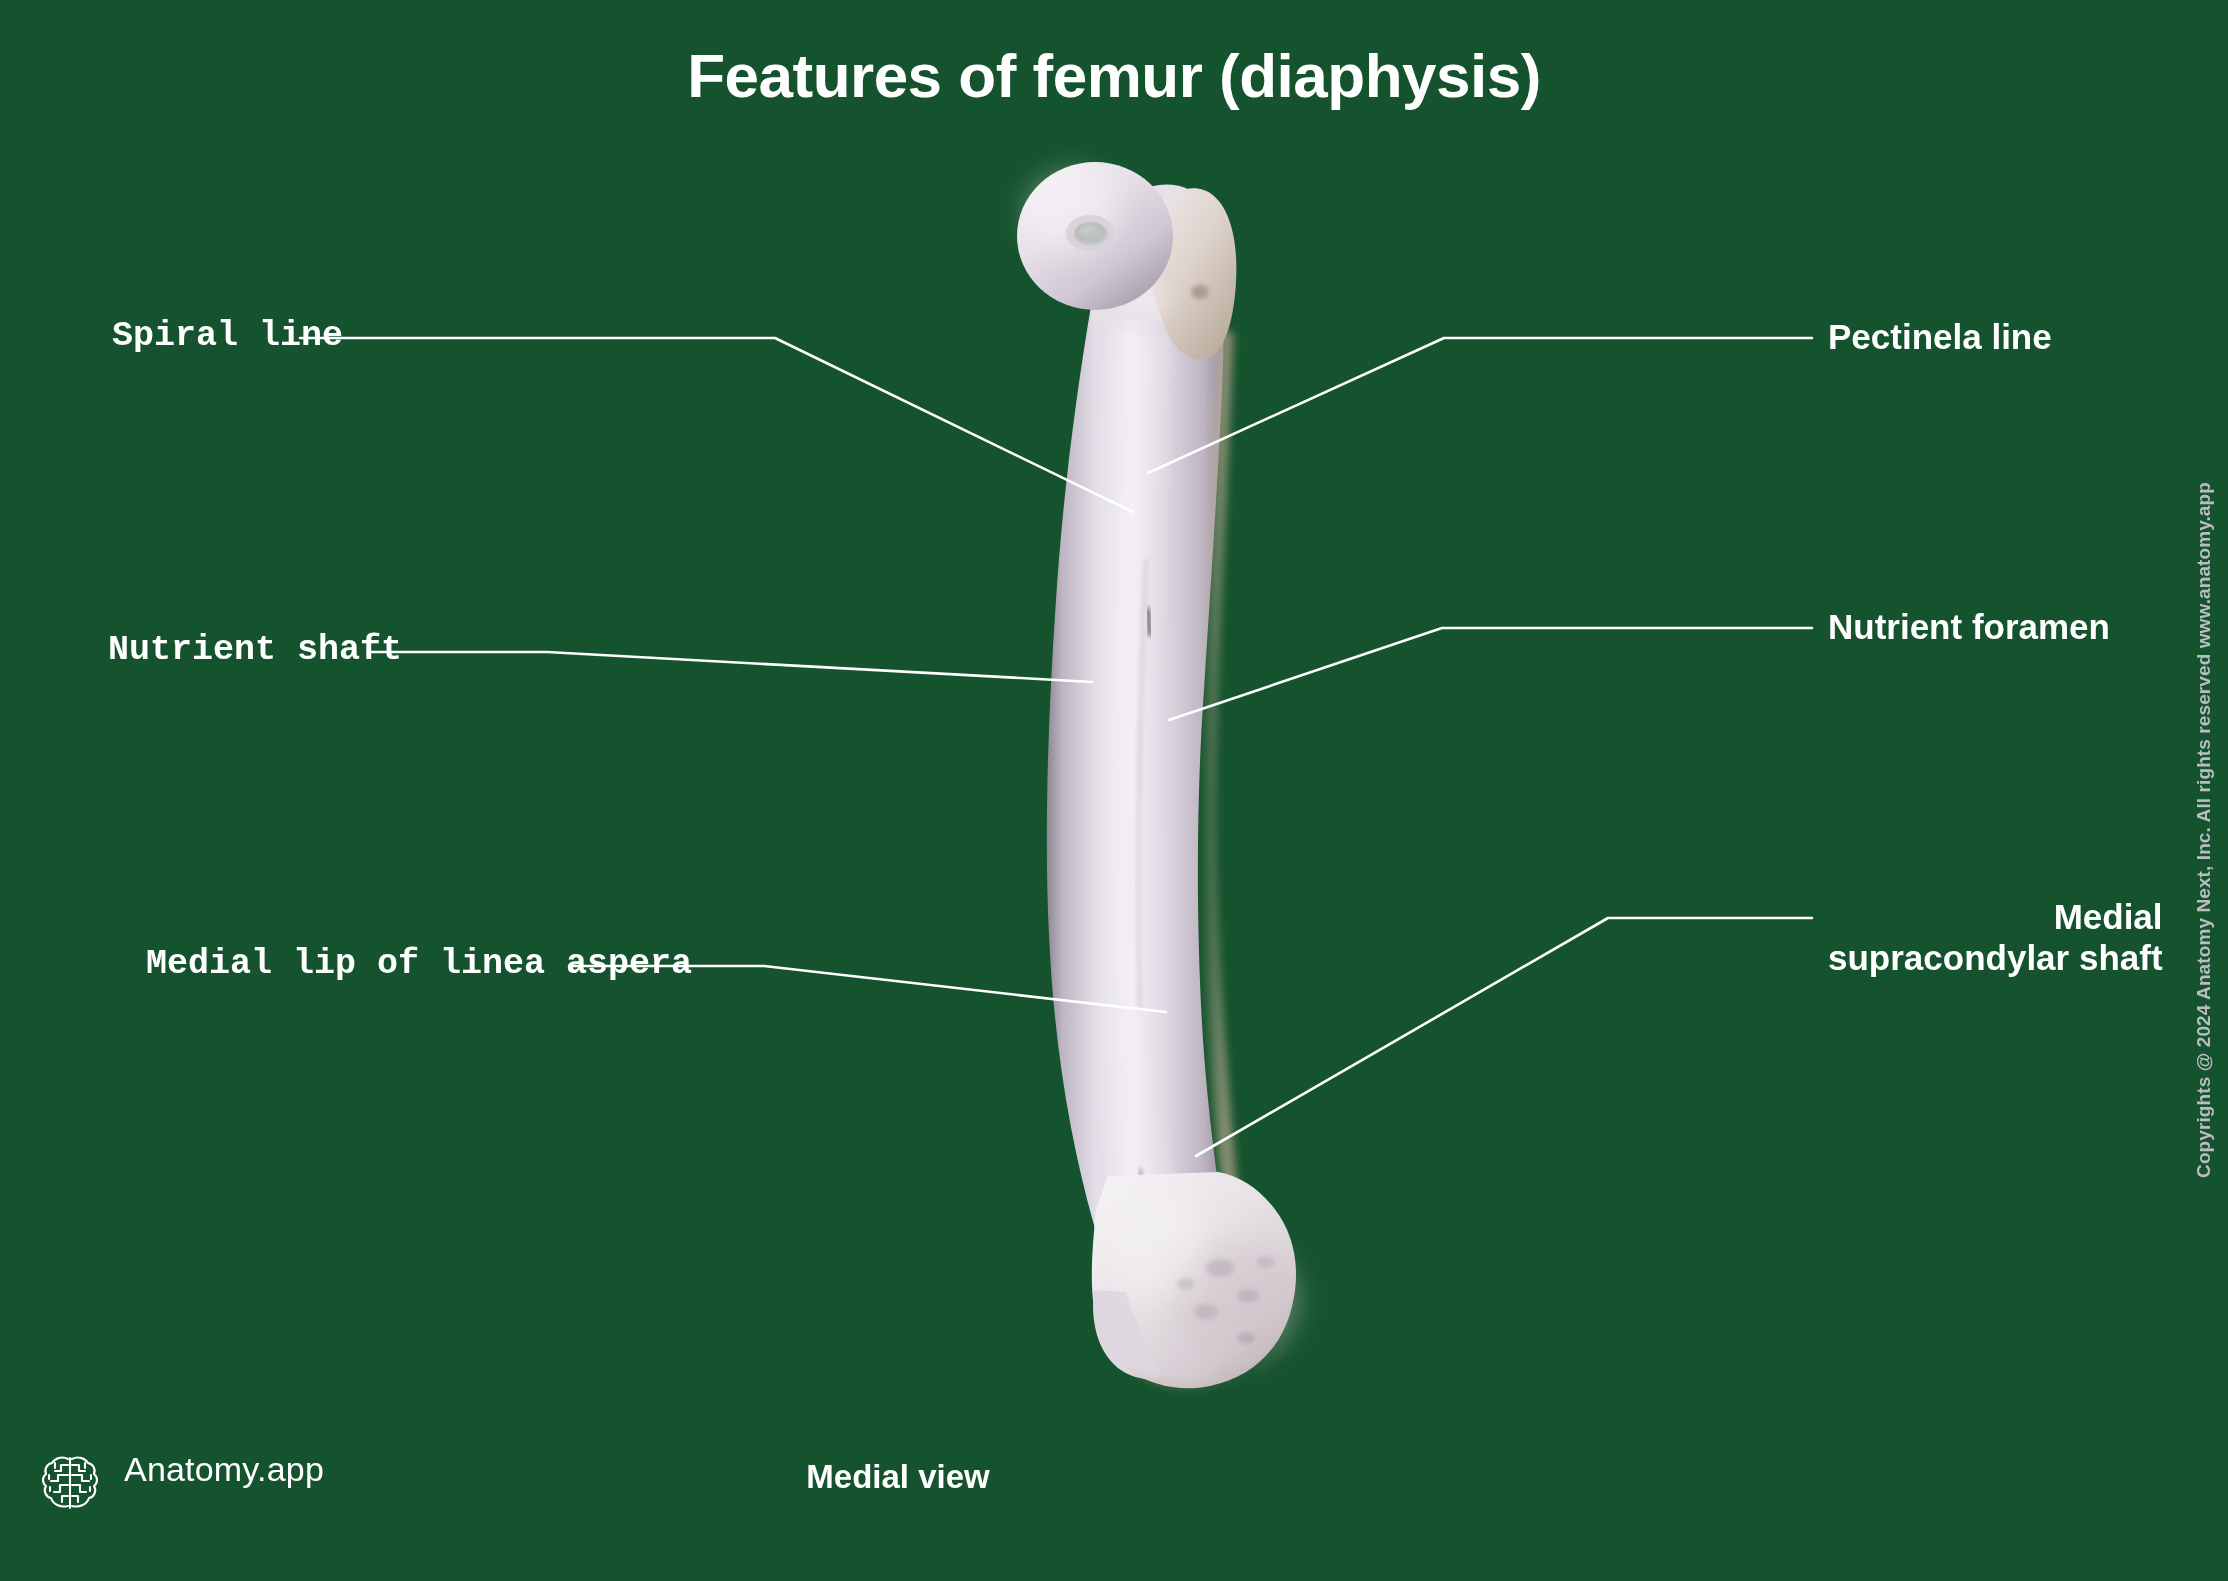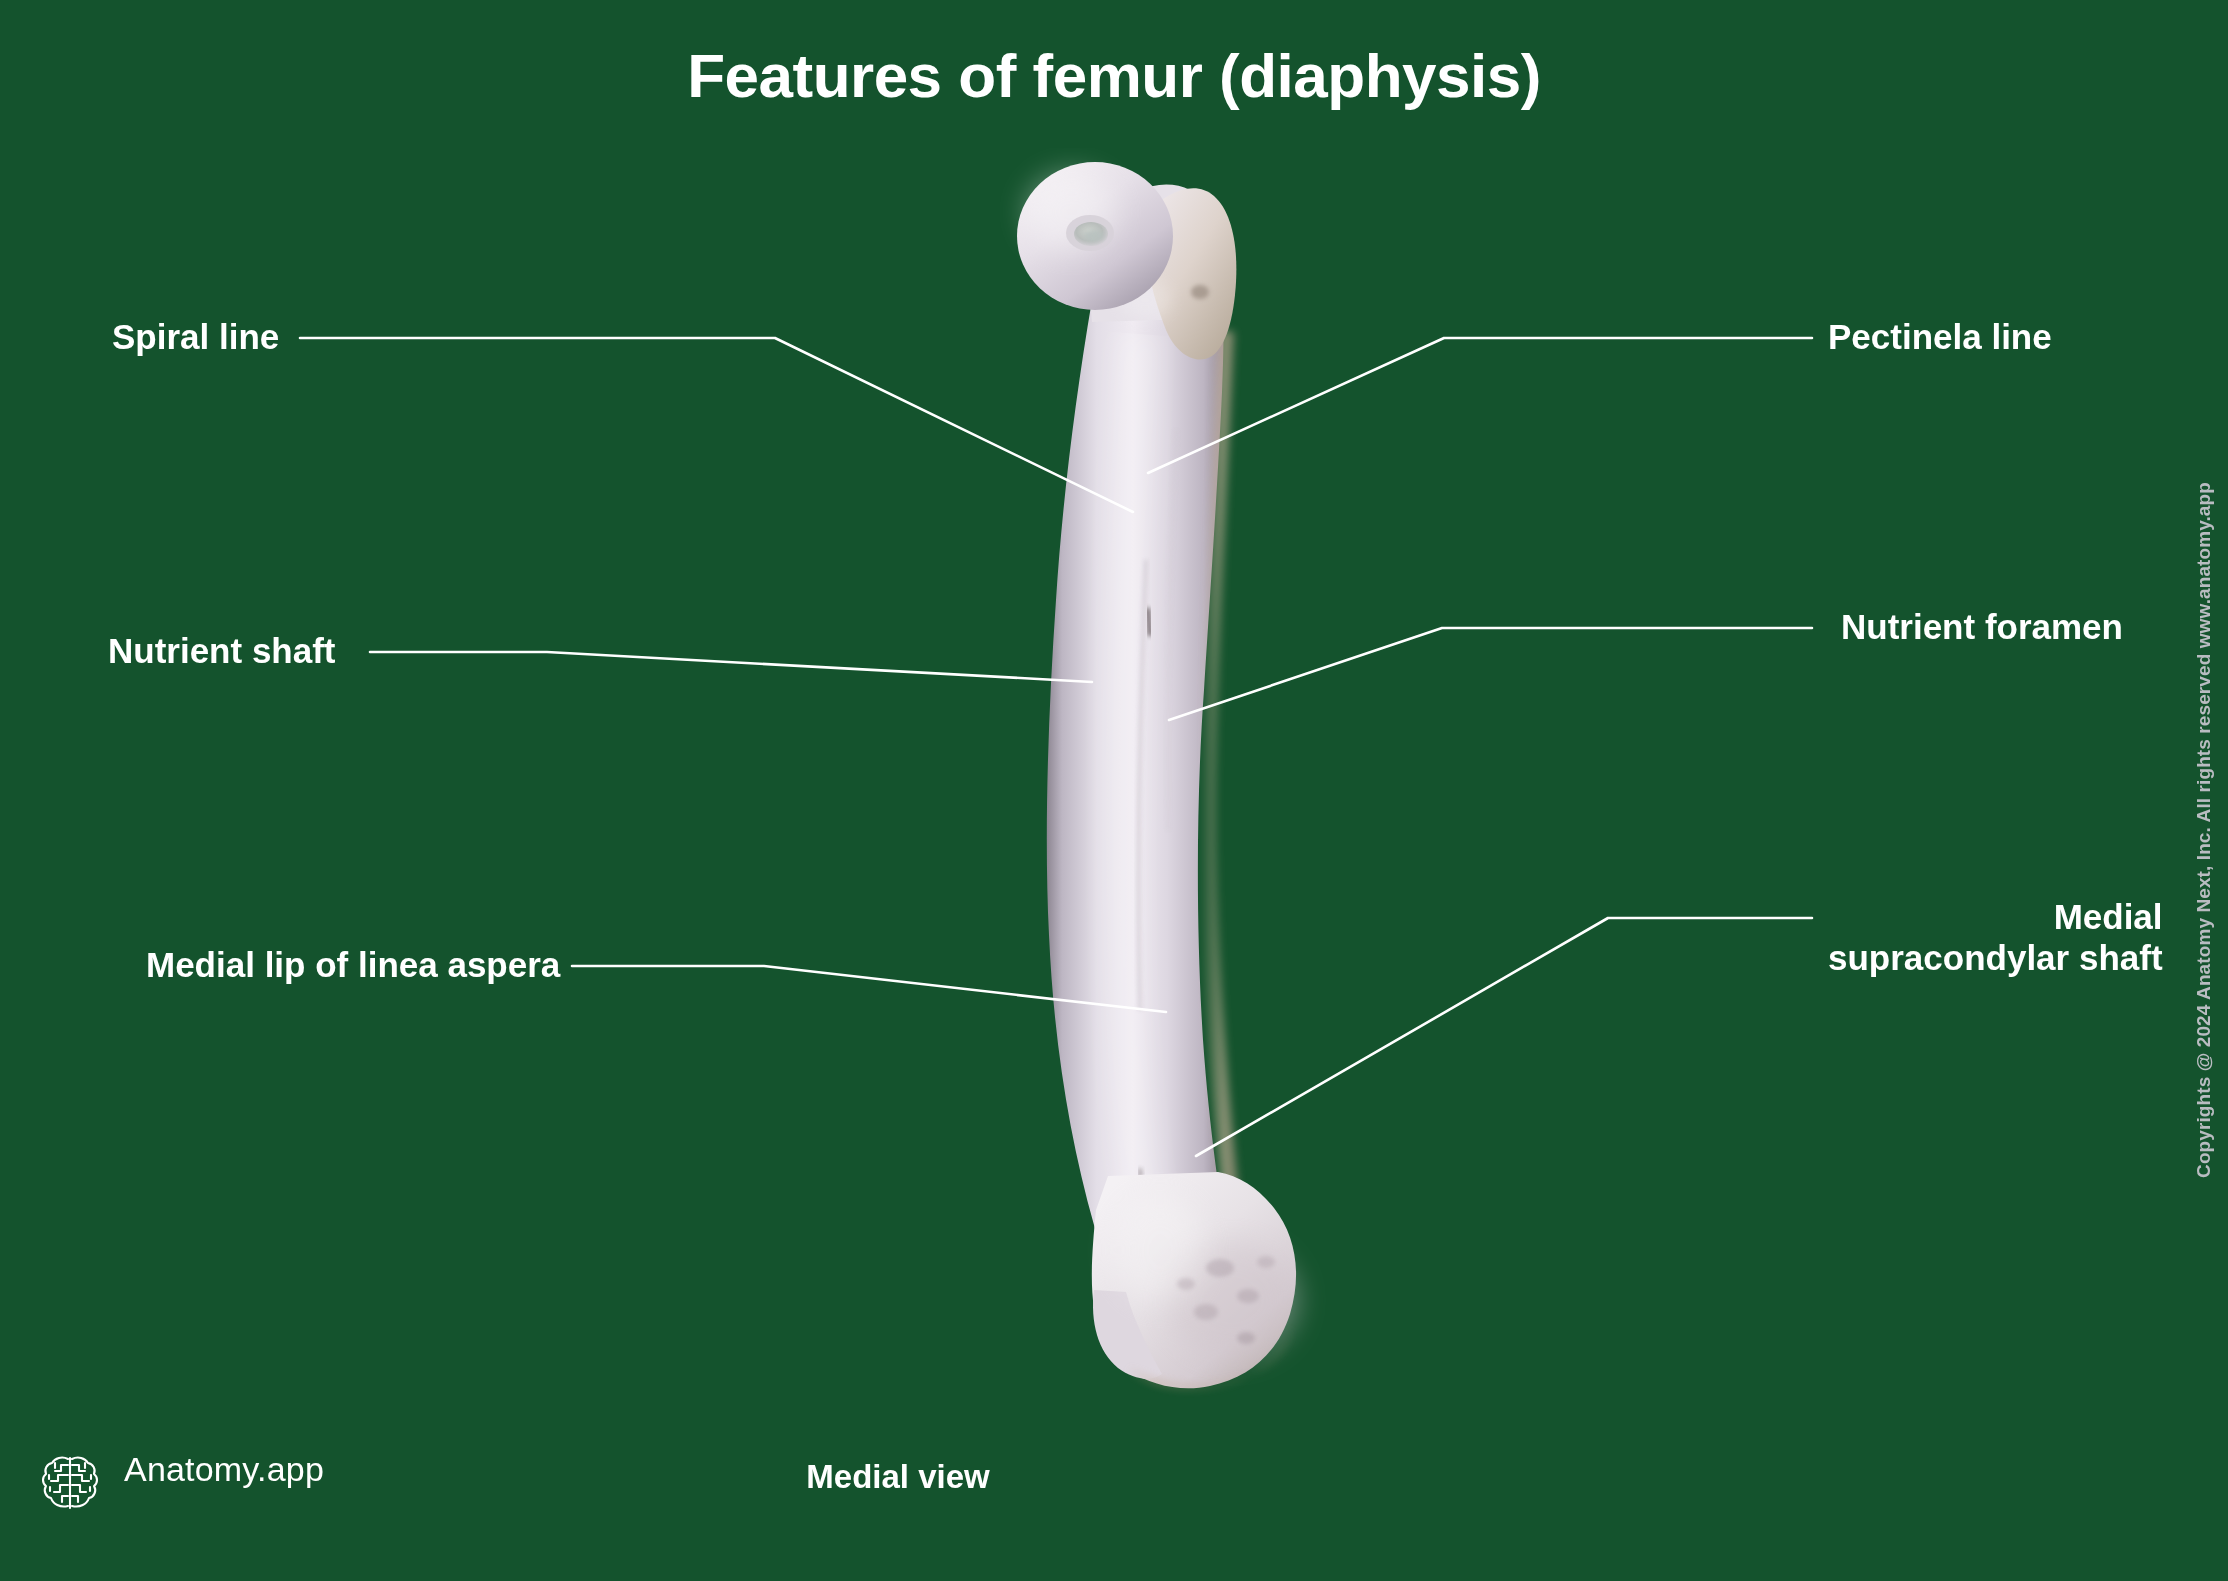--- a/index.html
+++ b/index.html
@@ -32,21 +32,21 @@
 
   
   .label {
     position: absolute;
     font-size: 35px;
     font-weight: 600;
     color: #ffffff;
     line-height: 1.18;
     white-space: pre-line;
   }
-  .label.left  { text-align: left; }
+  .label.left  { text-align: left; font-family: Liberation Mono, monospace; }
   .label.right { text-align: right; }
 
   
   #caption {
     position: absolute;
     left: 0;
     top: 1458px;
     width: 1796px;
     text-align: center;
     font-size: 33px;
@@ -273,21 +273,21 @@
   <div id="title">Features of femur (diaphysis)</div>
 
   <div class="label left" style="left:112px; top:316px;">Spiral line</div>
 
   <div class="label left" style="left:108px; top:630px;">Nutrient shaft</div>
 
   <div class="label left" style="left:106px; top:944px;margin-left:40px;">Medial lip of linea aspera</div>
 
   <div class="label right" style="left:1828px; top:316px;">Pectinela line</div>
 
-  <div class="label right" style="left:1828px; top:606px;margin-left:13px;">Nutrient foramen</div>
+  <div class="label right" style="left:1828px; top:606px;">Nutrient foramen</div>
 
   <div class="label right" style="left:1828px; top:896px;">Medial
 supracondylar shaft</div>
 
   <div id="caption">Medial view</div>
 
   <div id="copyright">
     <span>Copyrights @ 2024 Anatomy Next, Inc. All rights reserved www.anatomy.app</span>
   </div>
 

